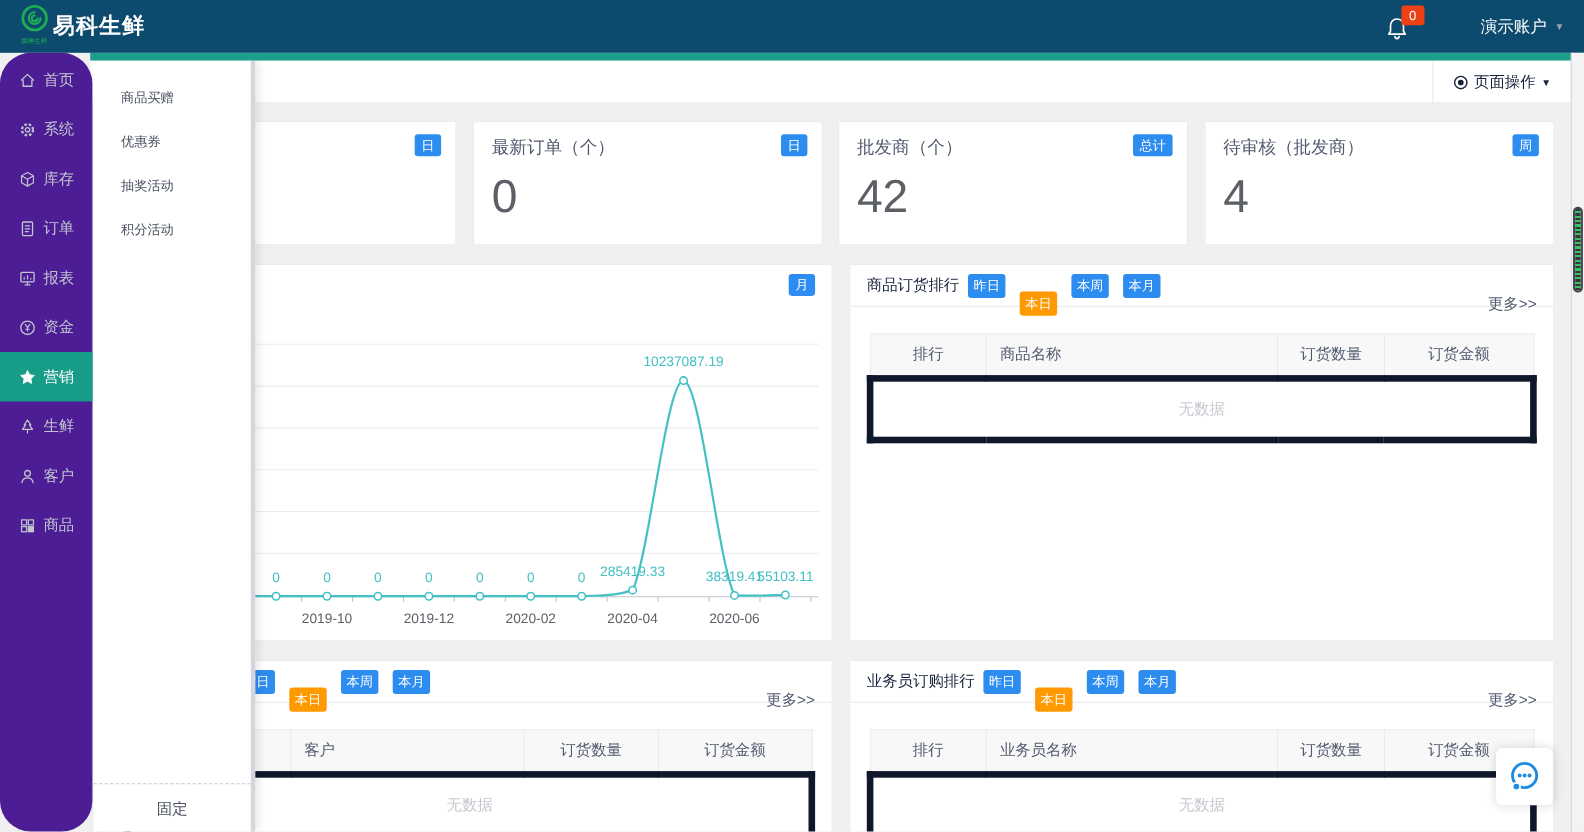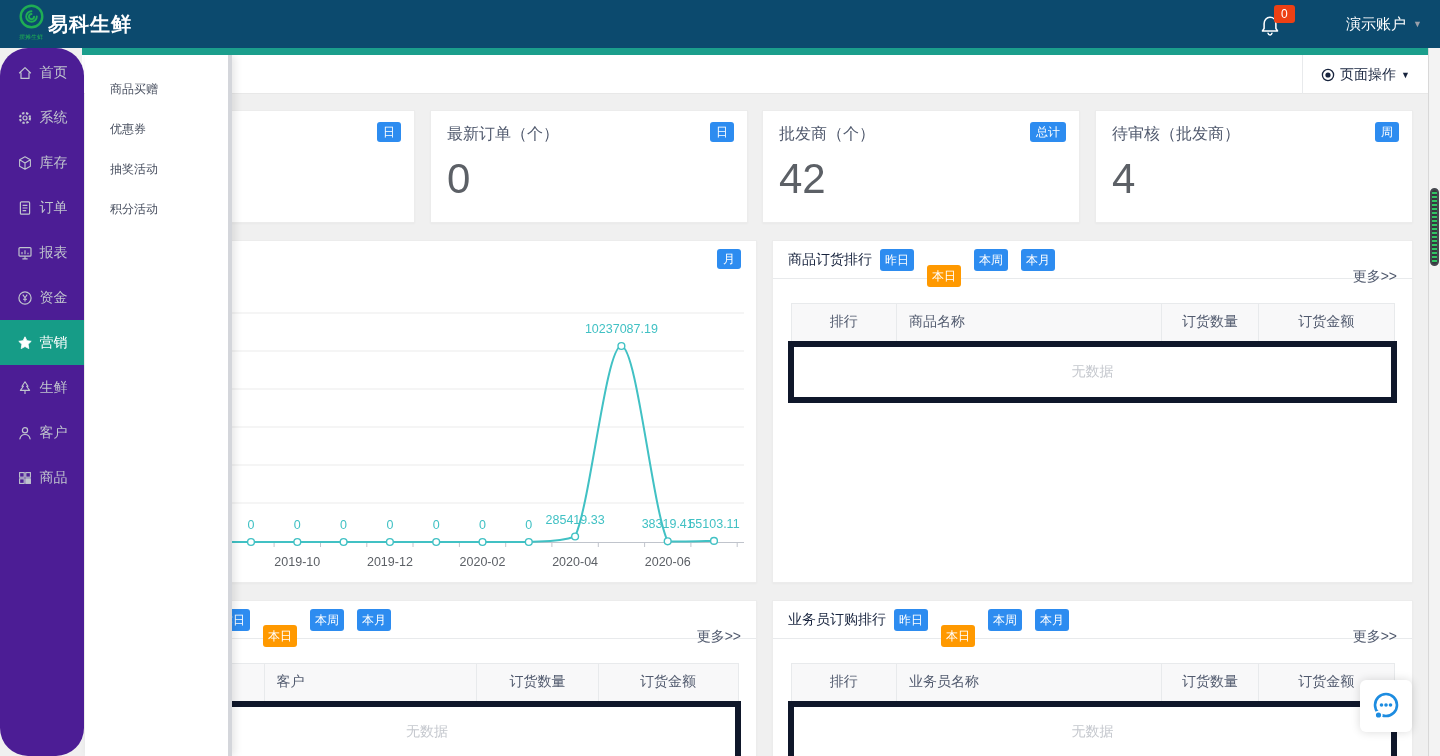--- a/index.html
+++ b/index.html
@@ -375,20 +375,21 @@
 </div>
 
 <div class="flyout">
   <ul class="flyout-list">
     <li class="flyout-item">商品买赠</li>
     <li class="flyout-item">优惠券</li>
     <li class="flyout-item">抽奖活动</li>
     <li class="flyout-item">积分活动</li>
   </ul>
   <div class="flyout-scroll"></div>
+  <div class="flyout-pin">固定</div>
 </div>
 
 <div class="page-scrollbar">
   <div class="page-scroll-thumb"></div>
 </div>
 
 <div class="chat-fab">
   <svg width="32" height="32" viewBox="0 0 32 32">
     <circle cx="16" cy="15" r="11" fill="none" stroke="#1d8ce0" stroke-width="2.6"></circle>
     <circle cx="11.5" cy="15" r="1.8" fill="#1d8ce0"></circle>

